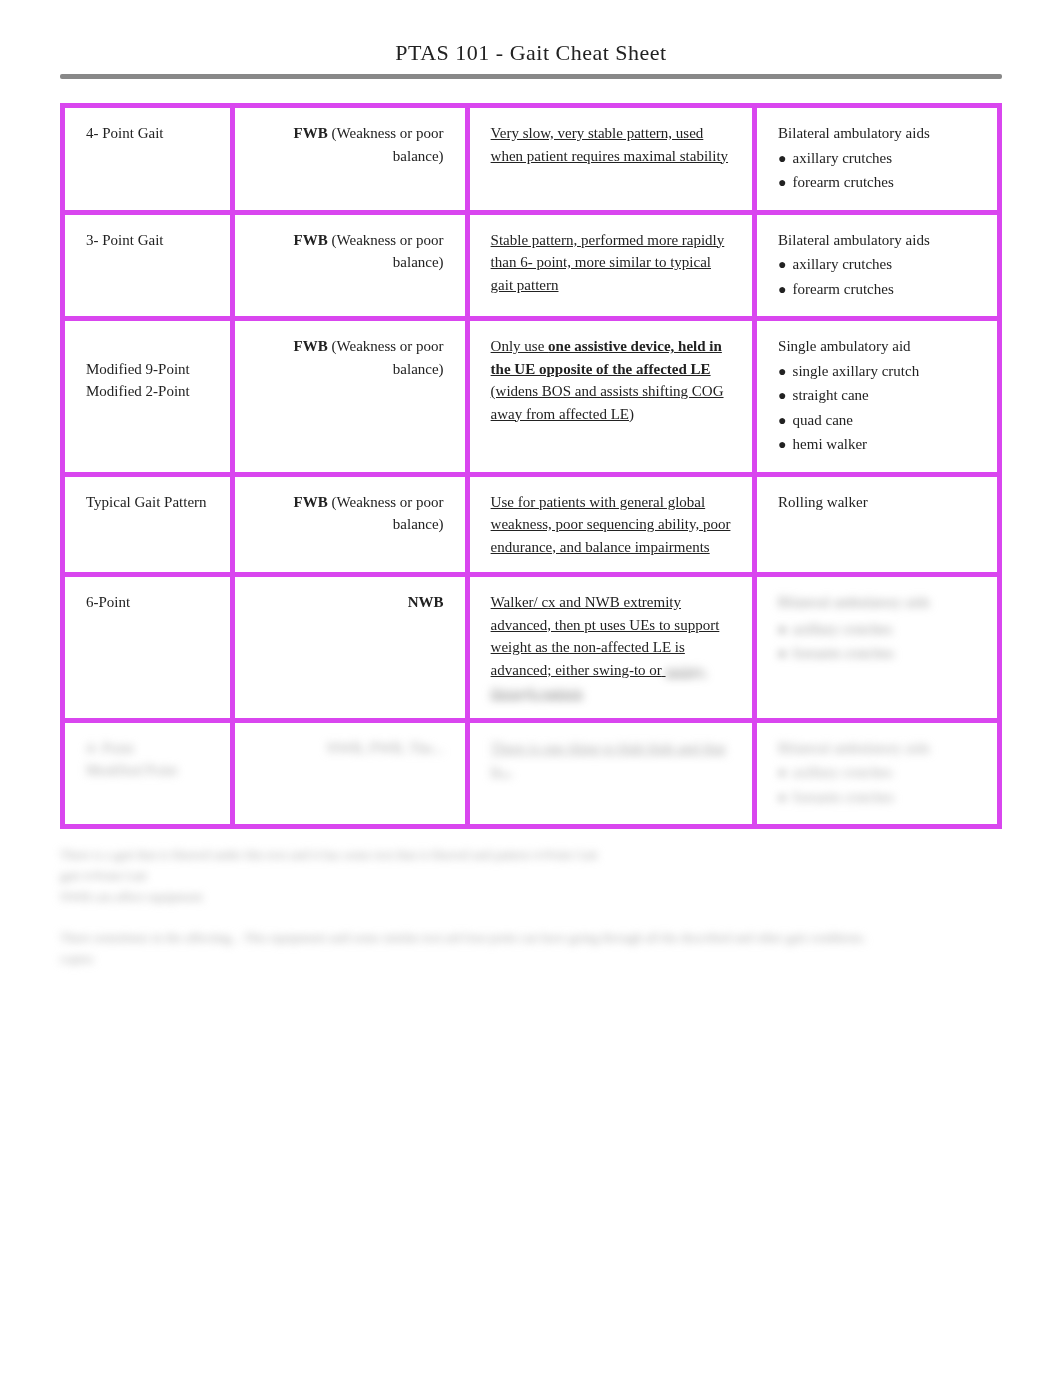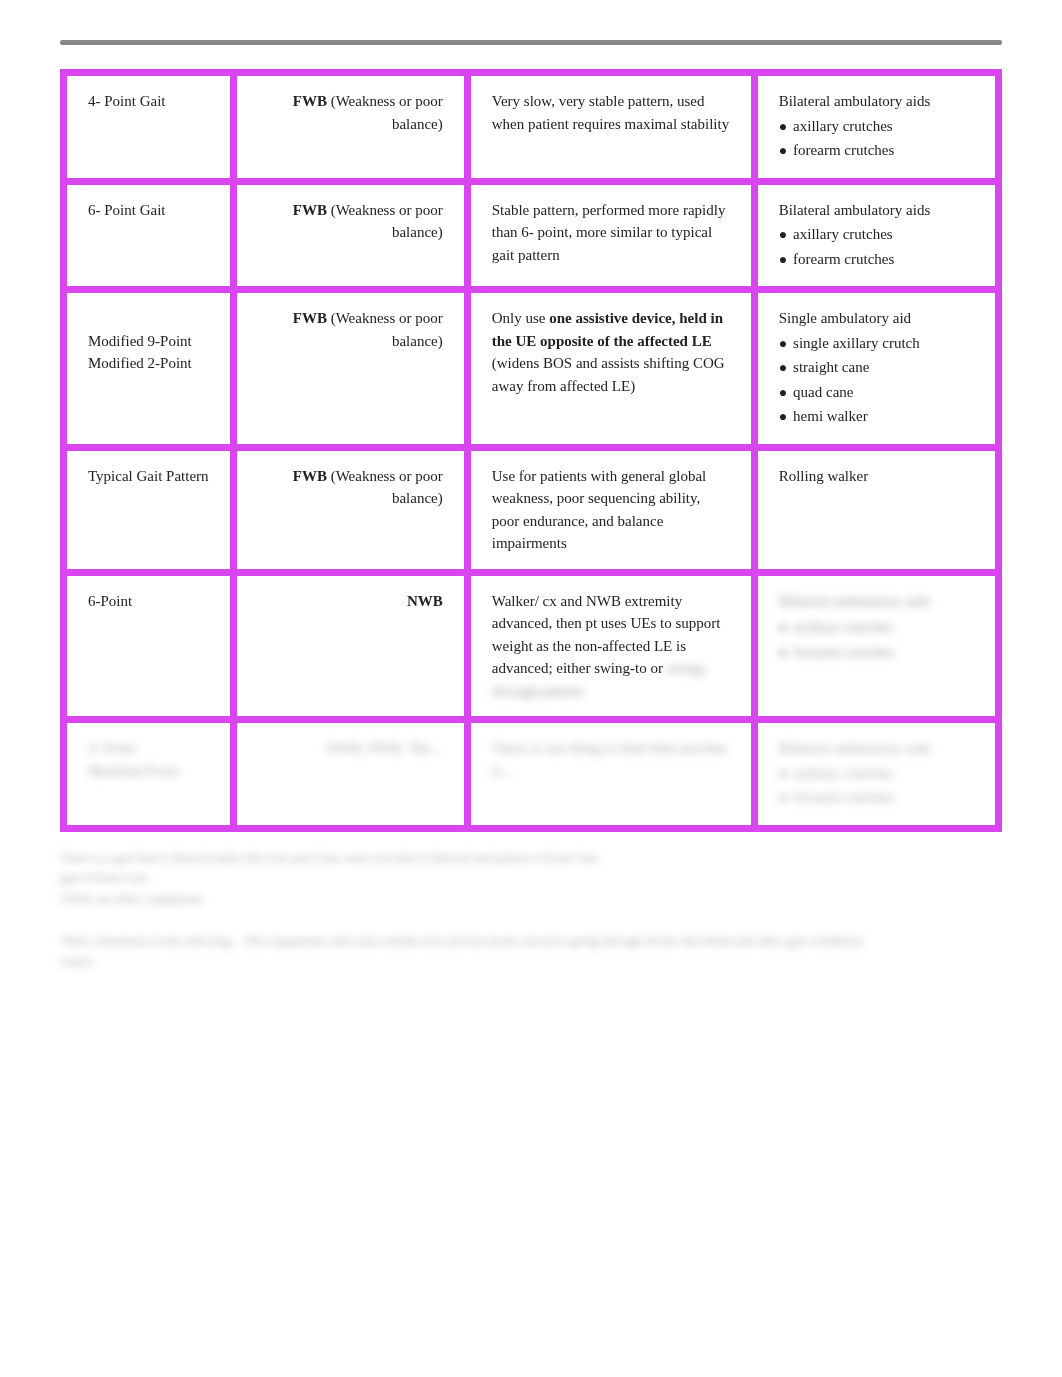--- a/index.html
+++ b/index.html
@@ -31,33 +31,34 @@
       border-radius: 2px;
     }
     table {
       width: 100%;
       border-collapse: collapse;
       margin-bottom: 16px;
     }
     table td {
       vertical-align: top;
       padding: 14px 21px;
-      border: 7px solid #d946ef;
+      border: 5px solid #d946ef;
       line-height: 1.5;
     }
     table td:first-child {
       width: 160px;
       font-size: 15px;
     }
     table td:nth-child(2) {
       width: 220px;
       text-align: right;
     }
     table td:nth-child(3) {
       width: 270px;
+      text-decoration: underline;
     }
     table td:nth-child(4) {
       width: 230px;
     }
     .bold { font-weight: bold; }
     ul.bullet-list {
       list-style: none;
       padding: 0;
       margin-top: 2px;
     }
@@ -86,20 +87,21 @@
     }
     .row-blurred td {
       filter: blur(4px);
       color: #aaa;
     }
   </style>
 </head>
 <body>
 
 <div class="page-container">
+  <h1 class="page-title">PTAS 101 - Gait Cheat Sheet</h1>
   <div class="title-underline"></div>
 
   <table>
     <tbody>
 
       <tr>
         <td>
           <span>4- Point Gait</span>
         </td>
         <td>
@@ -116,21 +118,21 @@
               </li>
             <li>
                 <span>forearm crutches</span>
               </li>
           </ul>
         </td>
       </tr>
 
       <tr>
         <td>
-          <span>6- Point Gait</span>
+          <span>3- Point Gait</span>
         </td>
         <td>
           <span class="bold">FWB</span><span> (Weakness or poor balance)</span>
         </td>
         <td>
           <span>Stable pattern, performed more rapidly than 6- point, more similar to typical gait pattern</span>
         </td>
         <td>
           <span>Bilateral ambulatory aids</span>
           <ul class="bullet-list">

